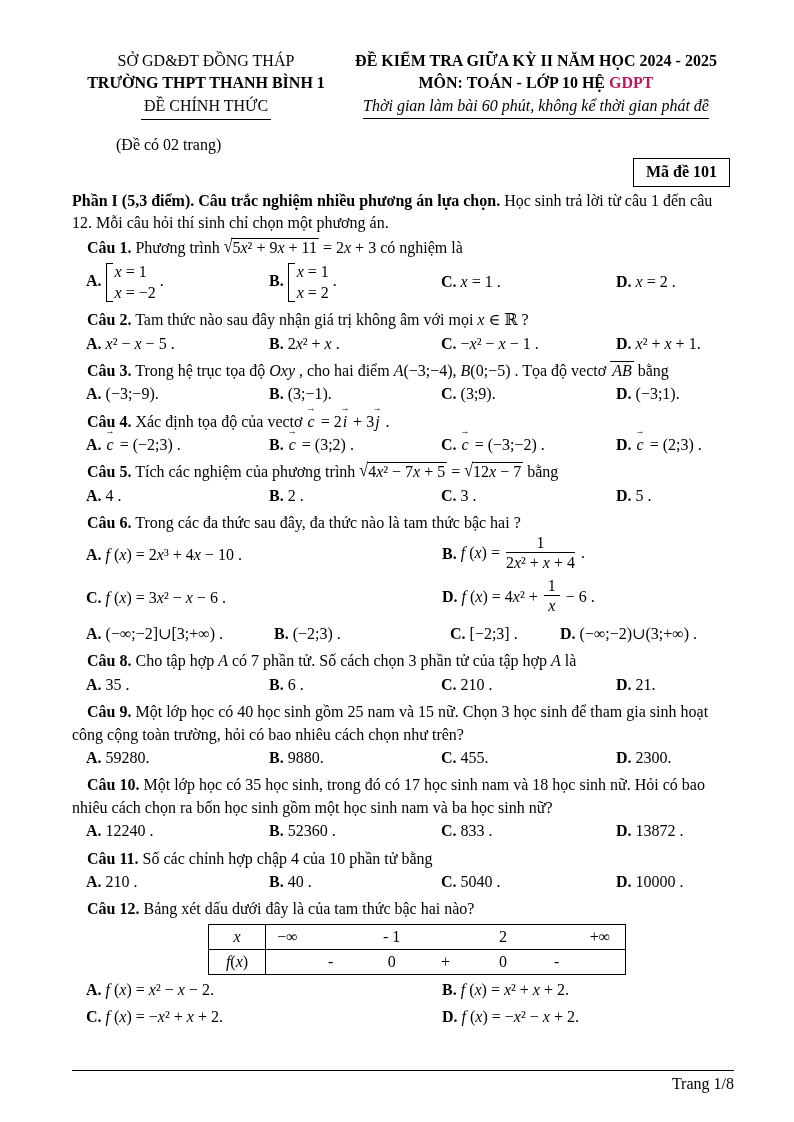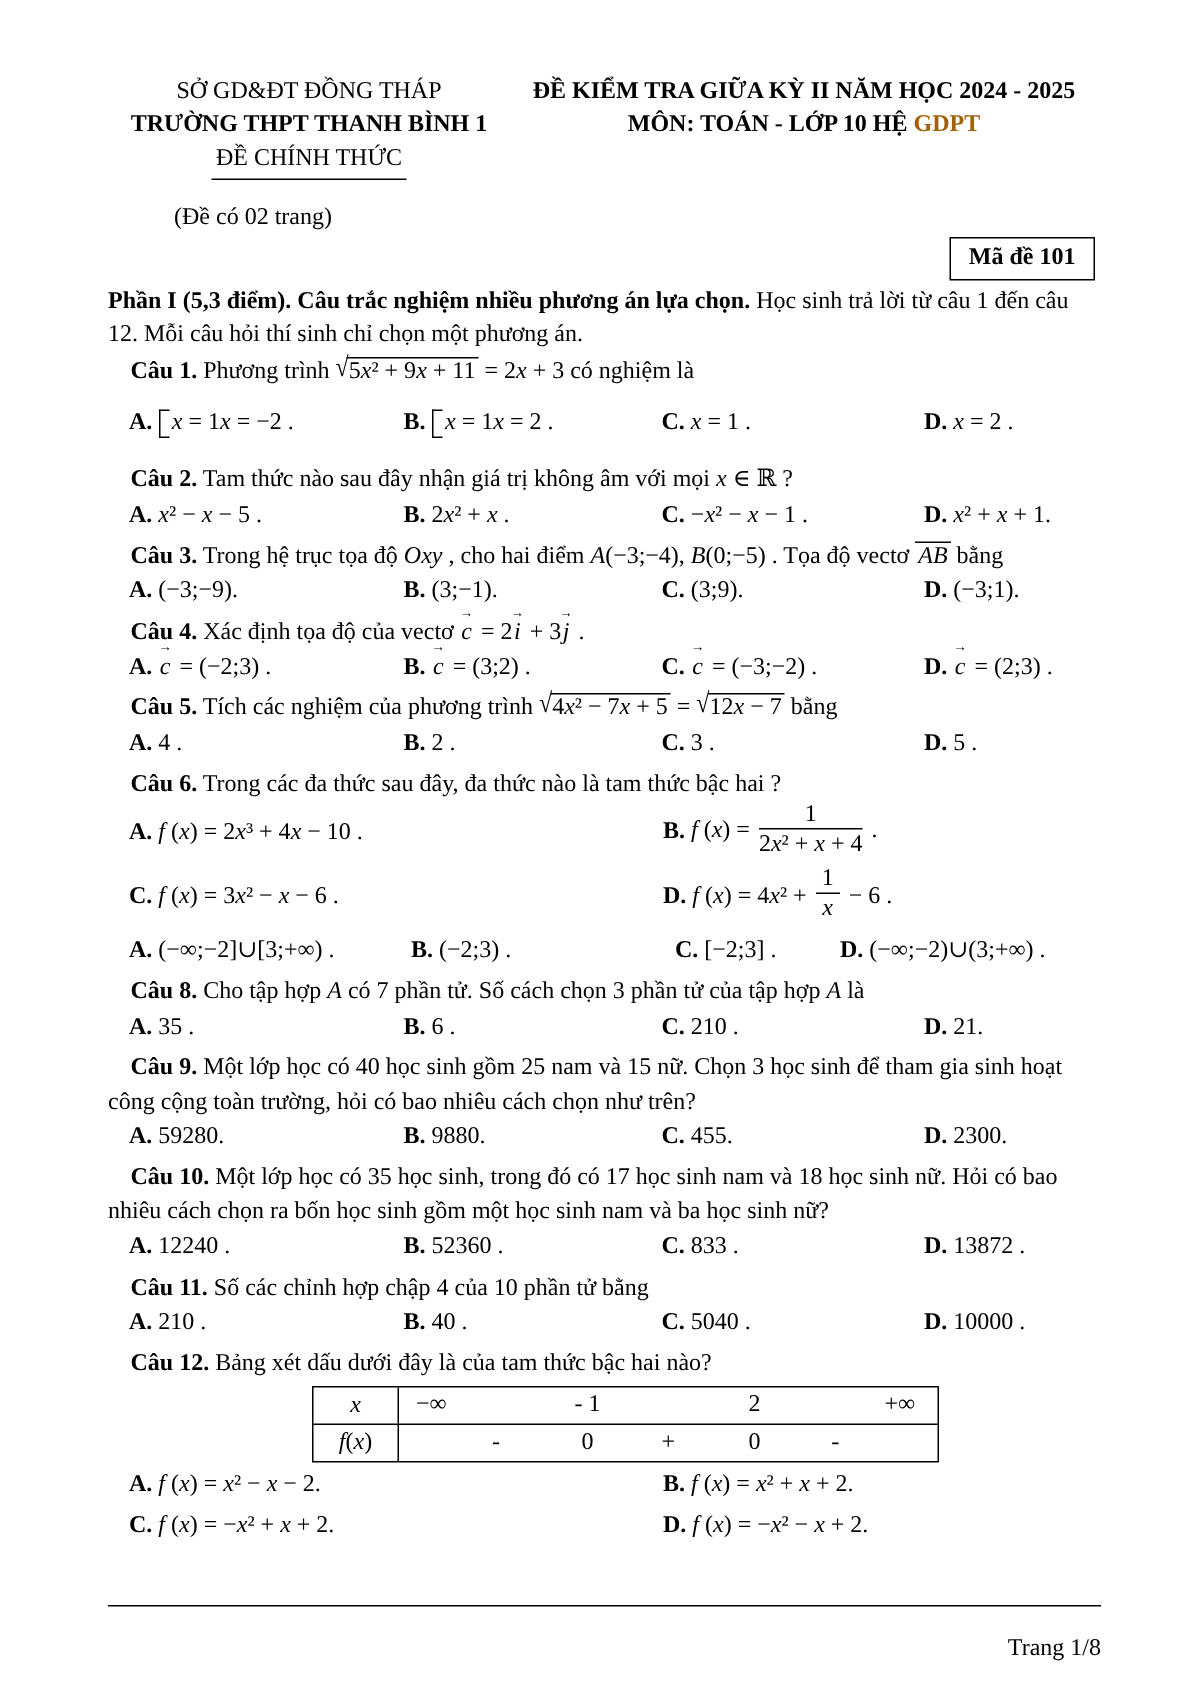--- a/index.html
+++ b/index.html
@@ -7,21 +7,21 @@
         font-family:"Liberation Serif","DejaVu Serif",serif;font-size:16px;line-height:1.4;color:#000;}
   .content{position:absolute;left:72px;right:62px;top:50px;}
 
   
   .hdr{display:flex;}
   .hdr-left{width:268px;text-align:center;}
   .hdr-right{flex:1;text-align:center;}
   .hl2{font-weight:bold;}
   .hl3 span{display:inline-block;border-bottom:1.5px solid #000;padding:0 3px 2px;}
   .hr1,.hr2{font-weight:bold;}
-  .hr2 .red{color:#a16207;}
+  .hr2 .red{color:#be185d;}
   .hr3{font-style:italic;}
   .hr3 span{display:inline-block;border-bottom:1.1px solid #000;padding-bottom:1px;}
 
   .note-row{margin:14px 0 0 44px;}
   .code-row{text-align:right;margin:1px 2px 2px 0;}
   .code-box{display:inline-block;border:1.6px solid #000;padding:2px 12px 3px;font-weight:bold;}
 
   .part1{margin:3px 0 2px;}
   .part1 b{font-weight:bold;}
 
@@ -42,50 +42,51 @@
   .sqrt .rs{display:inline-block;transform:scaleY(1.15);transform-origin:bottom;margin-right:-1px;}
   .sqrt .rad{border-top:1.3px solid #000;padding:0 2px 0 1px;}
   .frac{display:inline-flex;flex-direction:column;text-align:center;vertical-align:middle;position:relative;top:-2px;line-height:1.1;margin:0 2px;}
   .frac .num{border-bottom:1.2px solid #000;padding:0 4px 1px;}
   .frac .den{padding-top:1px;}
   .vec{display:inline-block;position:relative;margin:0 2px 0 1px;}
   .vec .arr{position:absolute;top:-7px;left:50%;transform:translateX(-50%);font-size:9px;line-height:1;font-style:normal;}
   .vec .ltr{font-style:italic;}
   .ol{display:inline-block;border-top:1.2px solid #000;padding:0 2px;line-height:1.15;}
   .cases{display:inline-block;vertical-align:middle;}
-  .cases-body{position:relative;display:inline-flex;padding-left:9px;line-height:1.3;text-align:right;}
+  .cases-body{position:relative;display:inline-flex;flex-direction:column;padding-left:9px;line-height:1.3;}
   .cases-body::before{content:"";position:absolute;left:0;top:1px;bottom:1px;width:6px;
       border-left:1.7px solid #000;border-top:1.7px solid #000;border-bottom:1.7px solid #000;}
 
   
   .sign-table{width:416px;margin:3px 0 3px 136px;border:1.3px solid #000;}
   .st-row{display:flex;height:24px;}
   .st-row1{border-bottom:1.3px solid #000;}
   .stub{width:56px;border-right:1.3px solid #000;display:flex;align-items:center;justify-content:center;}
   .st-body{flex:1;position:relative;}
   .st-item{position:absolute;top:50%;transform:translate(-50%,-50%);white-space:nowrap;}
 
   
-  .footer{position:absolute;left:72px;right:60px;top:1070px;border-top:1.2px solid #000;text-align:right;padding-top:17px;}
+  .footer{position:absolute;left:72px;right:60px;top:1070px;border-top:1.2px solid #000;text-align:right;padding-top:2px;}
 </style>
 </head>
 <body>
 
 <div class="page">
   <div class="content">
 
     <div class="hdr">
       <div class="hdr-left">
         <div class="hl1">SỞ GD&amp;ĐT ĐỒNG THÁP</div>
         <div class="hl2">TRƯỜNG THPT THANH BÌNH 1</div>
         <div class="hl3"><span>ĐỀ CHÍNH THỨC</span></div>
       </div>
       <div class="hdr-right">
         <div class="hr1">ĐỀ KIỂM TRA GIỮA KỲ II NĂM HỌC 2024 - 2025</div>
         <div class="hr2"><span>MÔN: TOÁN - LỚP 10 HỆ </span><span class="red">GDPT</span></div>
+        <div class="hr3"><span>Thời gian làm bài 60 phút, không kể thời gian phát đề</span></div>
       </div>
     </div>
 
     <div class="note-row">(Đề có 02 trang)</div>
     <div class="code-row">
       <span class="code-box">Mã đề 101</span>
     </div>
 
     <p class="part1"><b>Phần I (5,3 điểm). Câu trắc nghiệm nhiều phương án lựa chọn.</b><span> Học sinh trả lời từ câu 1 đến câu 12. Mỗi câu hỏi thí sinh chỉ chọn một phương án.</span></p>
 

